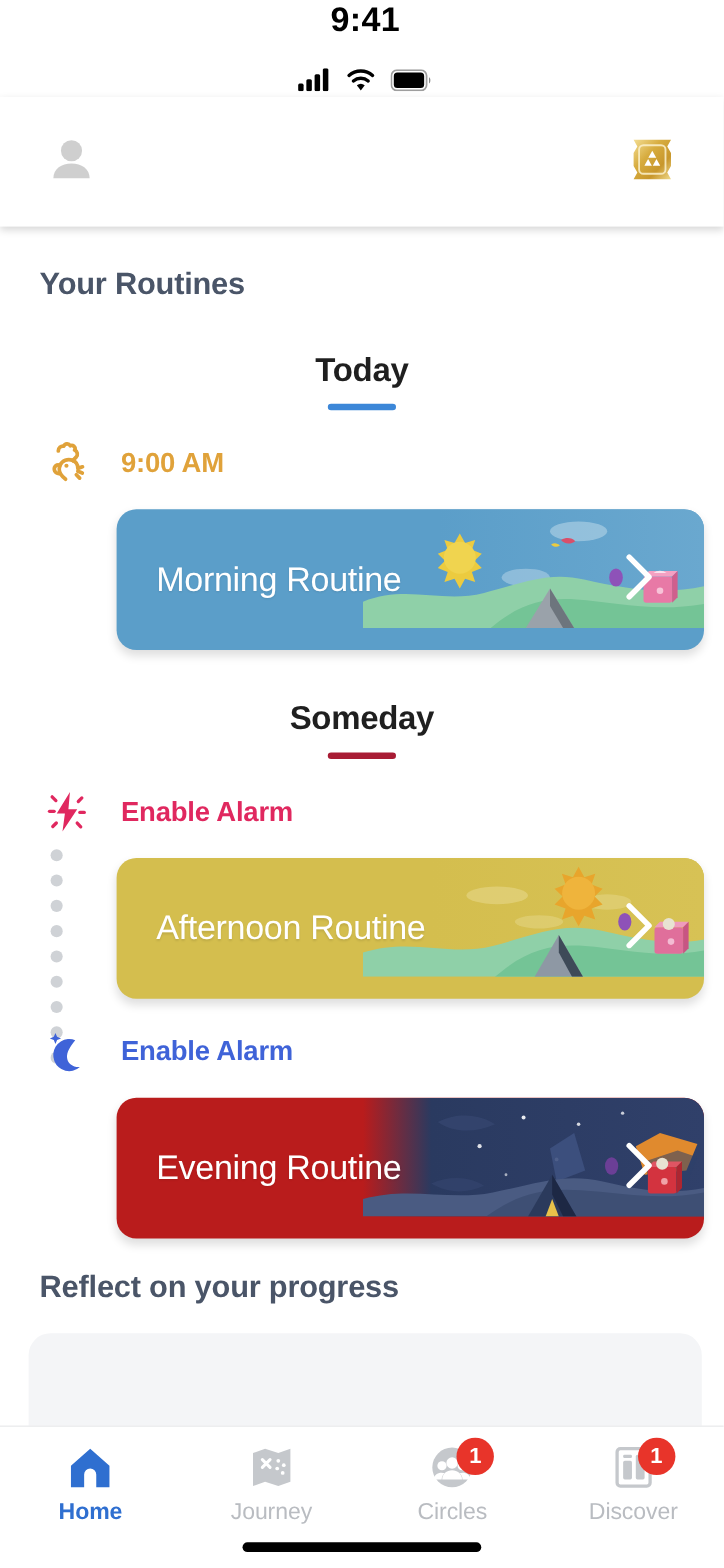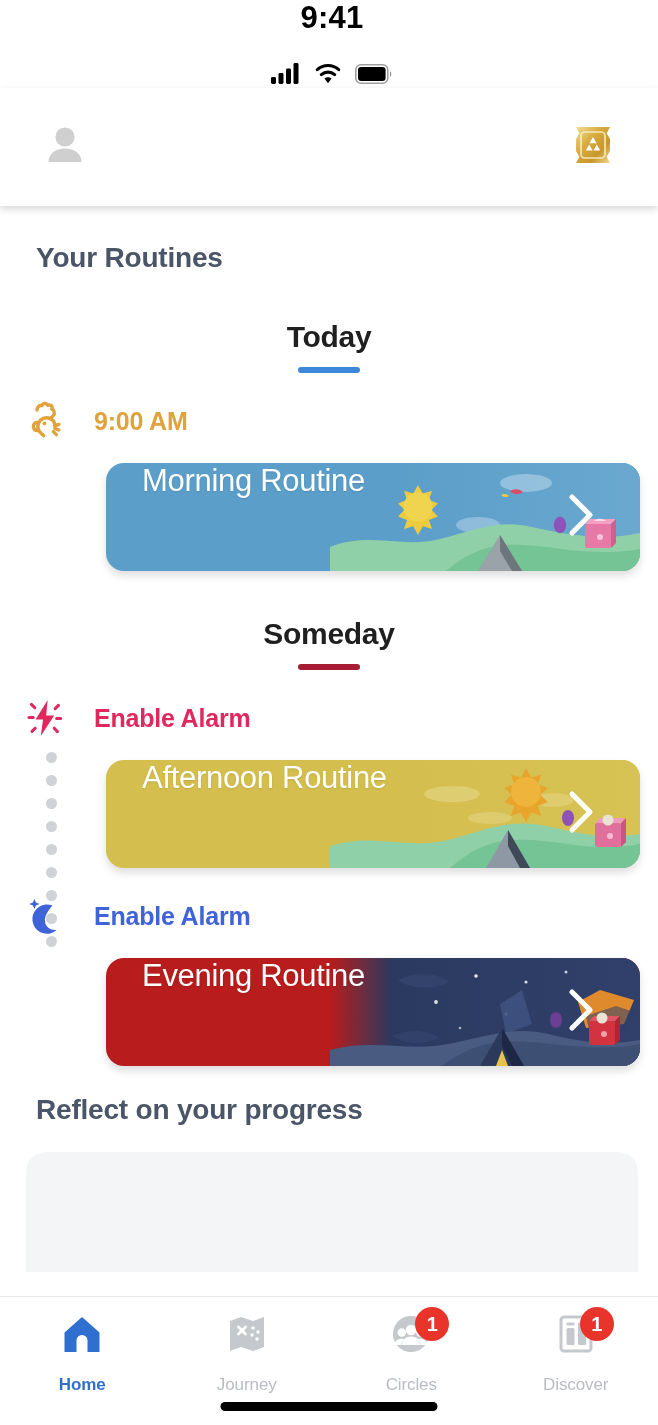--- a/index.html
+++ b/index.html
@@ -47,30 +47,30 @@
   .day-head .day-label {
     font-size:30px; font-weight:bold; color:#1f1f1f; letter-spacing:-0.3px;
   }
   .day-underline { width:62px; height:6px; border-radius:3px; margin:13px auto 0; }
 
   
   .routine-block { position:relative; }
 
   .alarm-row {
     display:flex; align-items:center; gap:22px;
-    padding-left:18px; height:56px; margin-top:20px;
+    padding-left:34px; height:56px; margin-top:20px;
   }
   .alarm-ico { width:54px; height:54px; display:flex; align-items:center; justify-content:center; flex:none; }
   .alarm-text { font-size:25px; font-weight:bold; letter-spacing:-0.2px; }
 
   .card-wrap { padding:14px 18px 0 106px; }
   .routine-card {
-    position:relative; height:108px; border-radius:18px; overflow:hidden;
+    position:relative; height:128px; border-radius:18px; overflow:hidden;
     box-shadow:0 5px 9px rgba(0,0,0,0.13);
-    display:flex; 
+    display:flex; align-items:center;
   }
   .routine-card .rc-title {
     position:relative; z-index:3;
     font-size:31px; color:#fff; padding-left:36px; letter-spacing:-0.3px;
     text-shadow:0 1px 2px rgba(0,0,0,0.10);
   }
   .rc-art { position:absolute; right:0; top:0; height:108px; width:310px; z-index:1; }
   .rc-chevron { position:absolute; right:44px; top:50%; transform:translateY(-50%); z-index:4; }
 
   
@@ -85,21 +85,21 @@
   }
 
   
   .tabbar {
     position:absolute; bottom:0; left:0; width:658px; height:129px;
     background:#fff; border-top:1px solid #e6e7e9;
     display:flex; align-items:flex-start; z-index:9;
   }
   .tab { flex:1; display:flex; flex-direction:column; align-items:center; padding-top:14px; position:relative; }
   .tab-ico { width:48px; height:46px; display:flex; align-items:center; justify-content:center; position:relative; }
-  .tab-label { font-size:17px; margin-top:18px; letter-spacing:-0.1px; }
+  .tab-label { font-size:21px; margin-top:6px; letter-spacing:-0.1px; }
   .tab.active .tab-label { color:#2f6fd0; font-weight:bold; }
   .tab.idle .tab-label { color:#b9bcc1; }
   .tab-badge {
     position:absolute; top:-4px; right:-14px;
     min-width:34px; height:34px; border-radius:17px;
     background:#e8342a; color:#fff; font-size:20px; font-weight:bold;
     display:flex; align-items:center; justify-content:center;
   }
   .home-indicator {
     position:absolute; bottom:14px; left:50%; transform:translateX(-50%);

